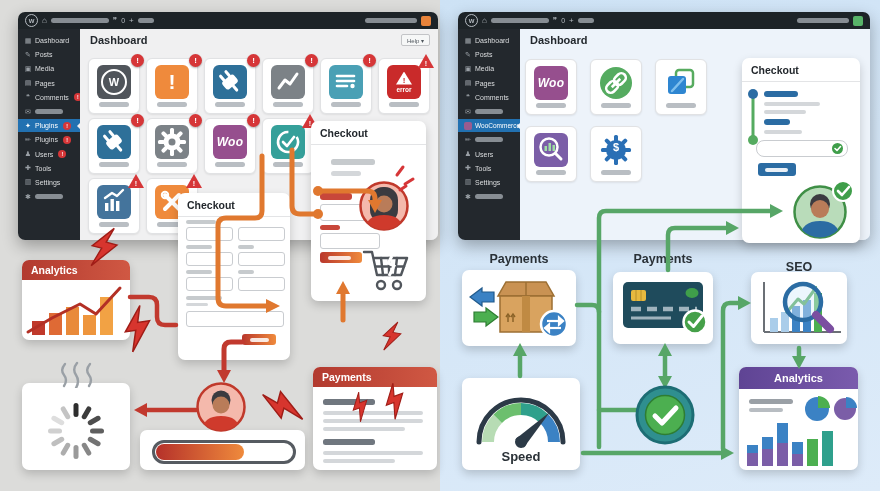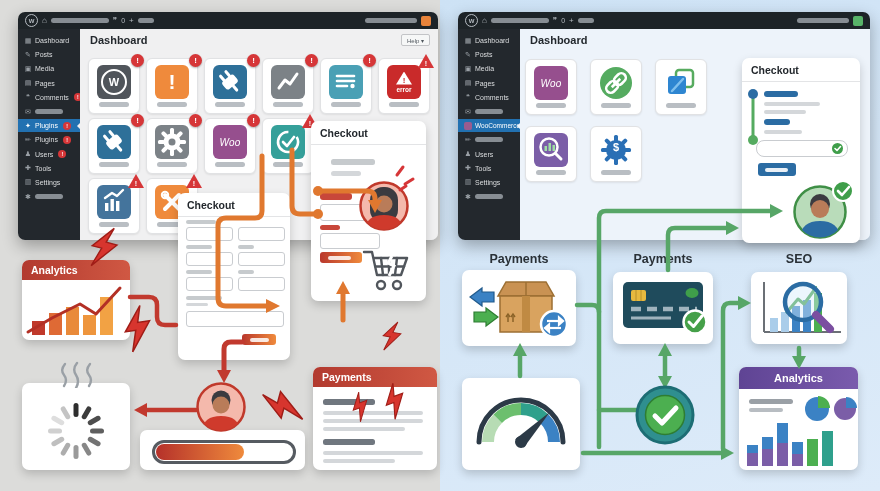--- a/index.html
+++ b/index.html
@@ -32,21 +32,21 @@
   .helpbtn{position:absolute;right:8px;top:5px;background:#f6f7f7;border:1px solid #c3c4c7;border-radius:2px;color:#50575e;font-size:6px;padding:1.5px 5px;}
   
   .tile{position:absolute;width:50px;height:54px;background:#fff;border:1px solid #e1e2e4;border-radius:6px;box-shadow:0 1px 2px rgba(0,0,0,.08);}
   .tic{position:absolute;left:8px;top:6px;width:34px;height:34px;border-radius:6px;display:flex;align-items:center;justify-content:center;position:absolute;}
   .tic svg{width:34px;height:34px;display:block;}
   .tbar{position:absolute;left:10px;bottom:6px;width:30px;height:5px;border-radius:2.5px;background:#b9bec3;}
   .bdg{position:absolute;right:-5px;top:-5px;width:13px;height:13px;border-radius:50%;background:#d63638;color:#fff;font-size:8px;font-weight:bold;text-align:center;line-height:13px;box-shadow:0 1px 2px rgba(0,0,0,.3);z-index:2;}
   .bdg.tri{border-radius:0;background:#d63638;clip-path:polygon(50% 0,100% 100%,0 100%);width:16px;height:14px;line-height:19px;font-size:7px;box-shadow:none;}
   .wpmark{width:22px;height:22px;border:2px solid #fff;border-radius:50%;color:#fff;font-weight:bold;font-size:11px;display:flex;align-items:center;justify-content:center;}
   .bigbang{color:#fff;font-weight:bold;font-size:21px;}
-  .wooic{color:#fff;font-weight:normal;font-style:italic;font-size:10px;letter-spacing:.2px;}
+  .wooic{color:#fff;font-weight:bold;font-style:italic;font-size:12px;letter-spacing:.2px;}
   .errwrap{display:flex;flex-direction:column;align-items:center;gap:1px;}
   .errtri{width:16px;height:13px;background:#fff;clip-path:polygon(50% 0,100% 100%,0 100%);color:#c92a2a;font-size:8px;font-weight:bold;text-align:center;line-height:17px;}
   .errtxt{color:#fff;font-size:6.5px;font-weight:bold;}
   .dollar{position:absolute;color:#fff;font-weight:bold;font-size:11px;left:0;right:0;top:8px;text-align:center;}
   
   .card{position:absolute;background:#fff;border-radius:7px;box-shadow:0 4px 10px rgba(0,0,0,.18);z-index:3;}
   .chead{font-size:10.5px;font-weight:bold;color:#23282d;padding:6px 9px 5px;border-bottom:1px solid #e3e4e6;}
   .gbar{position:absolute;border-radius:2.5px;background:#c6cacd;}
   .gbar.lt{background:#d4d7da;}
   .gbar.dk{background:#70777f;}
@@ -621,21 +621,21 @@
         <circle cx="28" cy="29" r="9" fill="#b97c59"></circle>
         <path d="M8 60 Q8 41 28 41 Q48 41 48 60 Z" fill="#2b6ca3"></path>
       </g>
       <circle cx="51" cy="11" r="10" fill="#3f9e4a" stroke="#fff" stroke-width="2"></circle>
       <polyline points="46,11 50,15 57,7" fill="none" stroke="#fff" stroke-width="2.6" stroke-linecap="round" stroke-linejoin="round"></polyline>
     </svg>
   </div>
 
   <div class="flowlabel" style="left:462px;top:252px;width:114px">Payments</div>
   <div class="flowlabel" style="left:613px;top:252px;width:100px">Payments</div>
-  <div class="flowlabel" style="left:751px;top:252px;width:96px">SEO</div>
+  <div class="flowlabel" style="left:751px;top:260px;width:96px">SEO</div>
 
   <div class="card" style="left:462px;top:270px;width:114px;height:76px;">
     <svg style="position:absolute;left:4px;top:6px;width:106px;height:64px" viewBox="0 0 106 64">
       <polygon points="32,20 88,20 80,6 40,6" fill="#c99253" stroke="#9c6f33" stroke-width="1.5"></polygon>
       <rect x="34" y="20" width="52" height="36" fill="#d9a35f" stroke="#9c6f33" stroke-width="1.5"></rect>
       <rect x="56" y="20" width="8" height="36" fill="#c08a43"></rect>
       <line x1="60" y1="6" x2="60" y2="20" stroke="#9c6f33" stroke-width="1.5"></line>
       <g stroke="#8a6227" stroke-width="1.5">
           <line x1="42" y1="46" x2="42" y2="40"></line>
           <line x1="47" y1="46" x2="47" y2="40"></line>
@@ -691,20 +691,21 @@
       <path d="M17 58 A42 42 0 0 1 101 58" fill="none" stroke="#2c3a47" stroke-width="5" stroke-linecap="round"></path>
       <path d="M26 58 A33 33 0 0 1 35.7 34.7" fill="none" stroke="#b7dcb4" stroke-width="12"></path>
       <path d="M35.7 34.7 A33 33 0 0 1 59 25" fill="none" stroke="#6cbf6e" stroke-width="12"></path>
       <path d="M59 25 A33 33 0 0 1 82.3 34.7" fill="none" stroke="#2fa08c" stroke-width="12"></path>
       <path d="M82.3 34.7 A33 33 0 0 1 92 58" fill="none" stroke="#3b82c4" stroke-width="12"></path>
       <g transform="rotate(44 59 58)">
           <polygon points="53,60 59,16 65,60" fill="#2c3a47"></polygon>
           <circle cx="59" cy="58" r="6" fill="#2c3a47"></circle>
         </g>
     </svg>
+    <div class="speedlbl">Speed</div>
   </div>
 
   <svg class="avatarAbs" style="left:634px;top:384px;width:62px;height:62px" viewBox="0 0 62 62">
     <circle cx="31" cy="31" r="28" fill="#2f8f8f" stroke="#1d6d74" stroke-width="3"></circle>
     <circle cx="31" cy="31" r="19.5" fill="#4caf50" stroke="#2e7d32" stroke-width="1.5"></circle>
     <polyline points="21,32 28,39 42,24" fill="none" stroke="#fff" stroke-width="5" stroke-linecap="round" stroke-linejoin="round"></polyline>
   </svg>
 
   <div class="card" style="left:739px;top:367px;width:119px;height:103px;">
     <div class="phead">Analytics</div>

